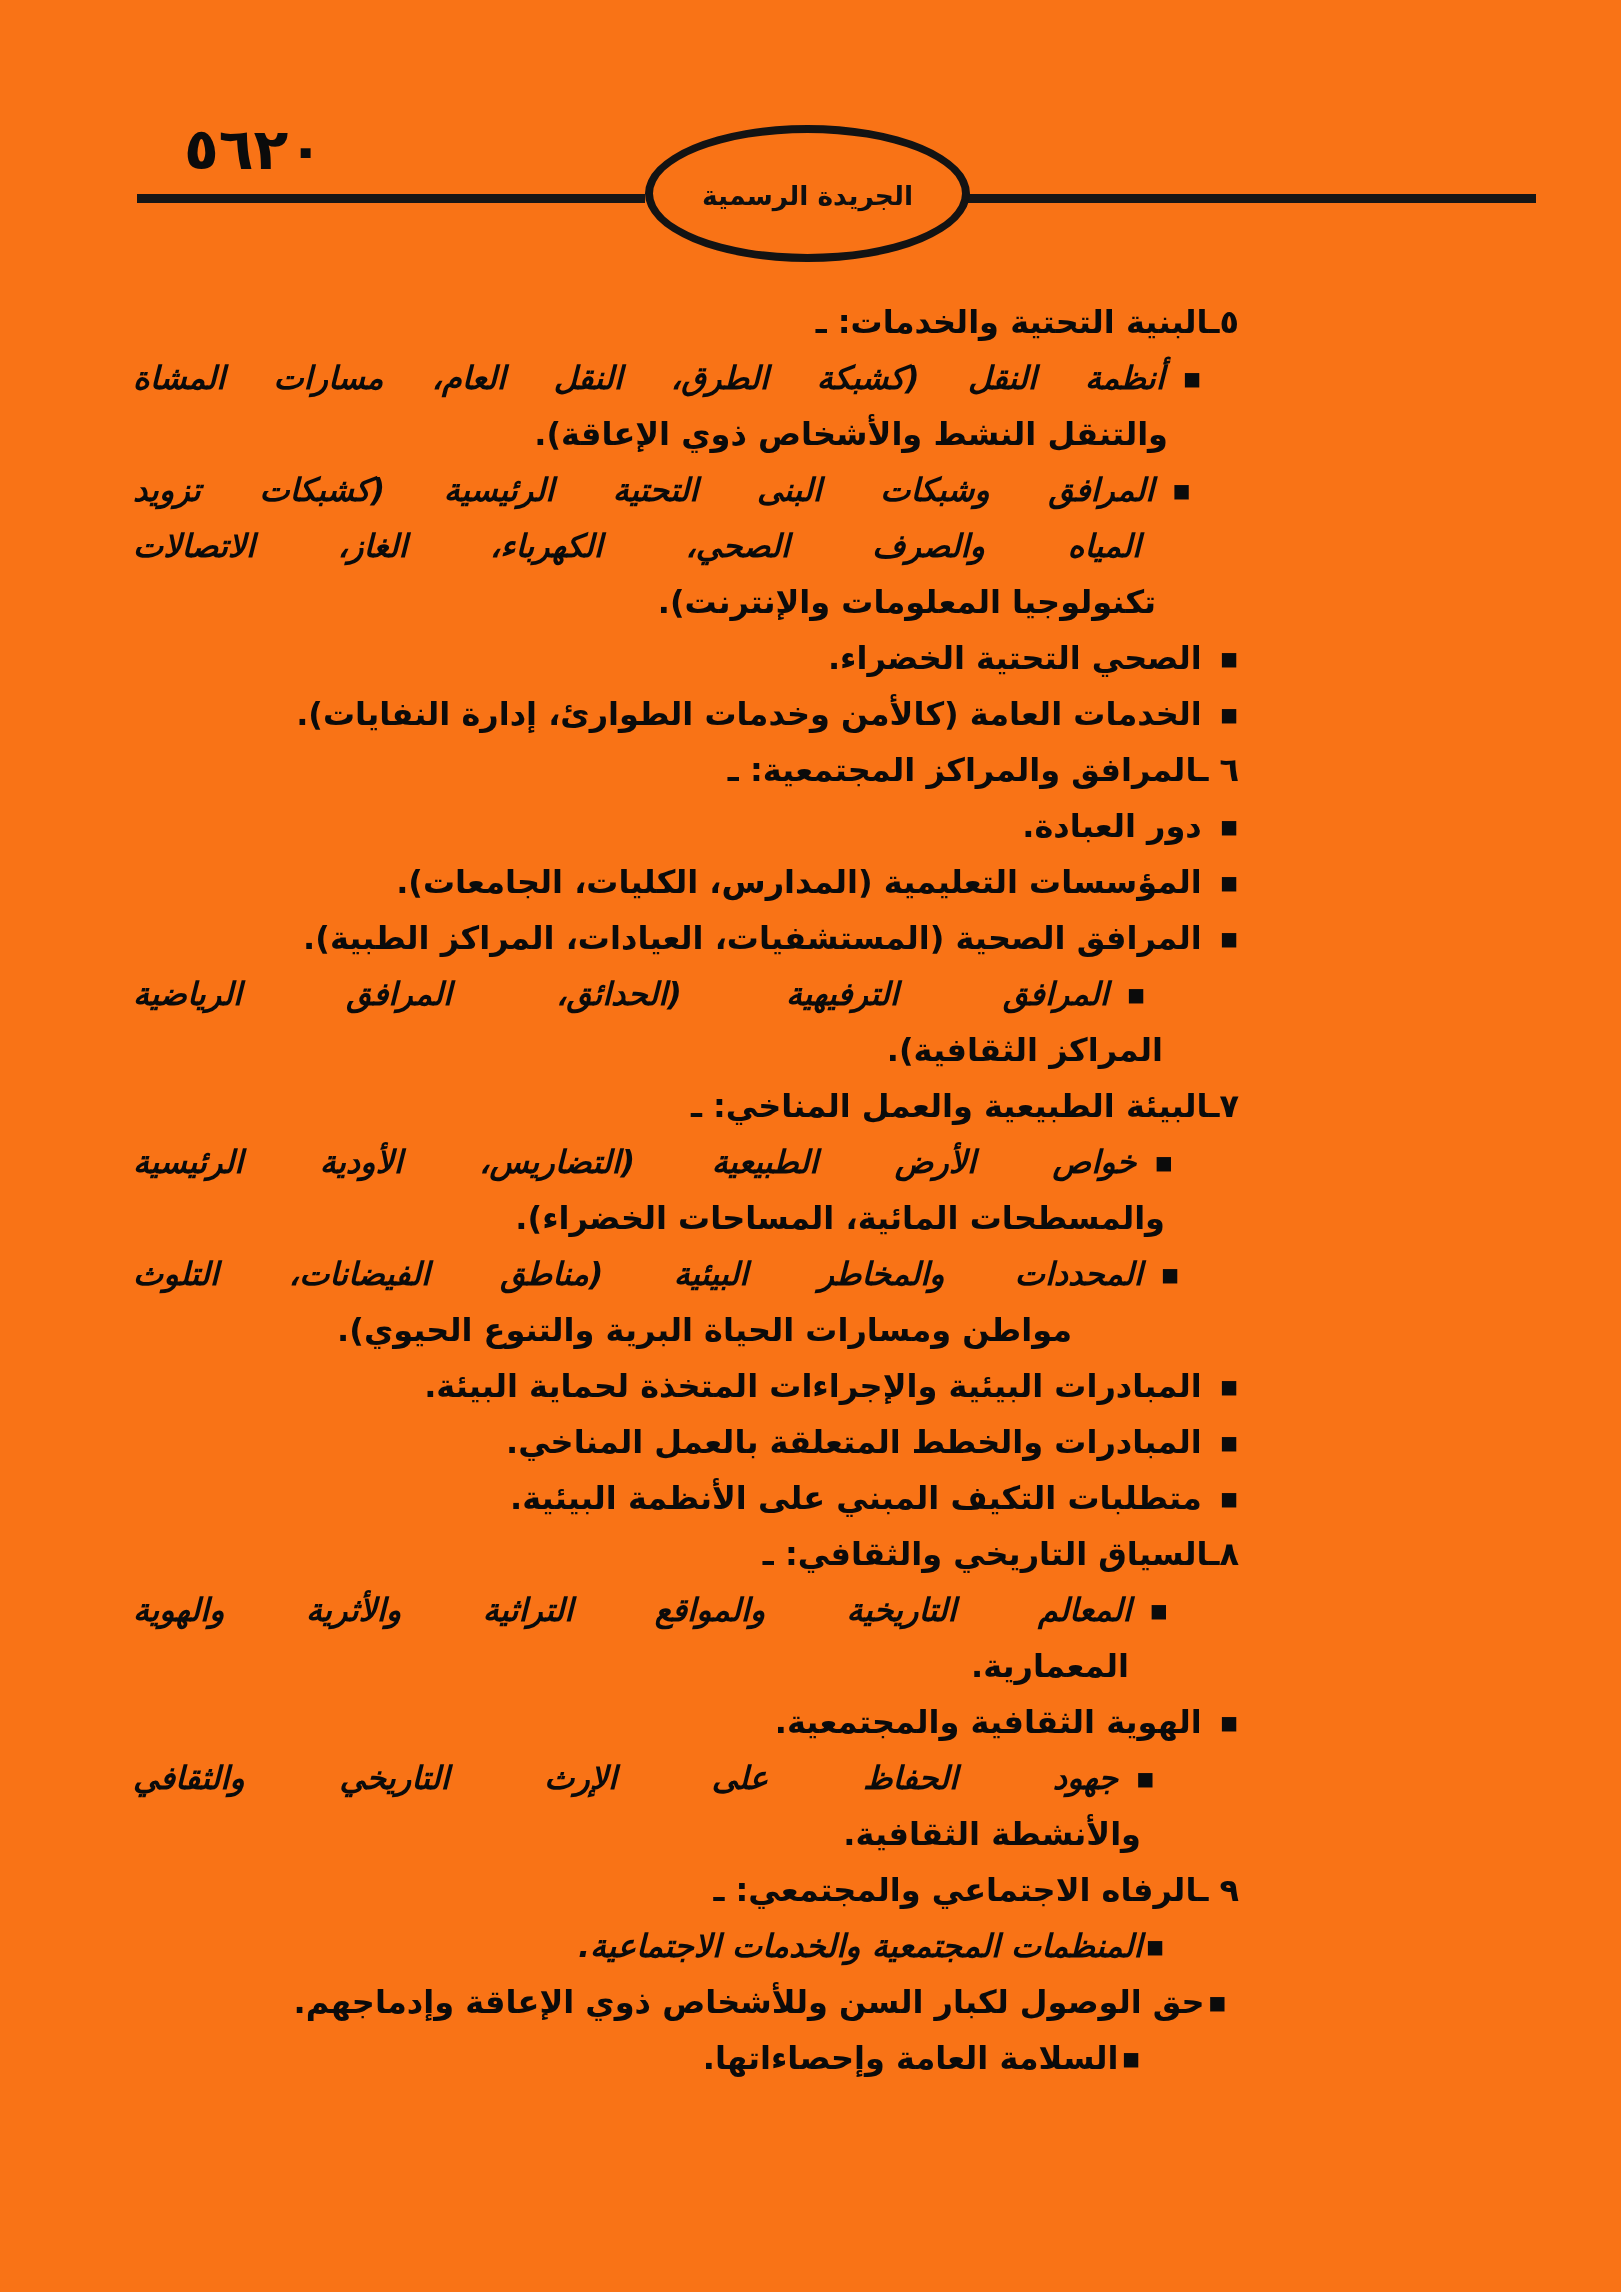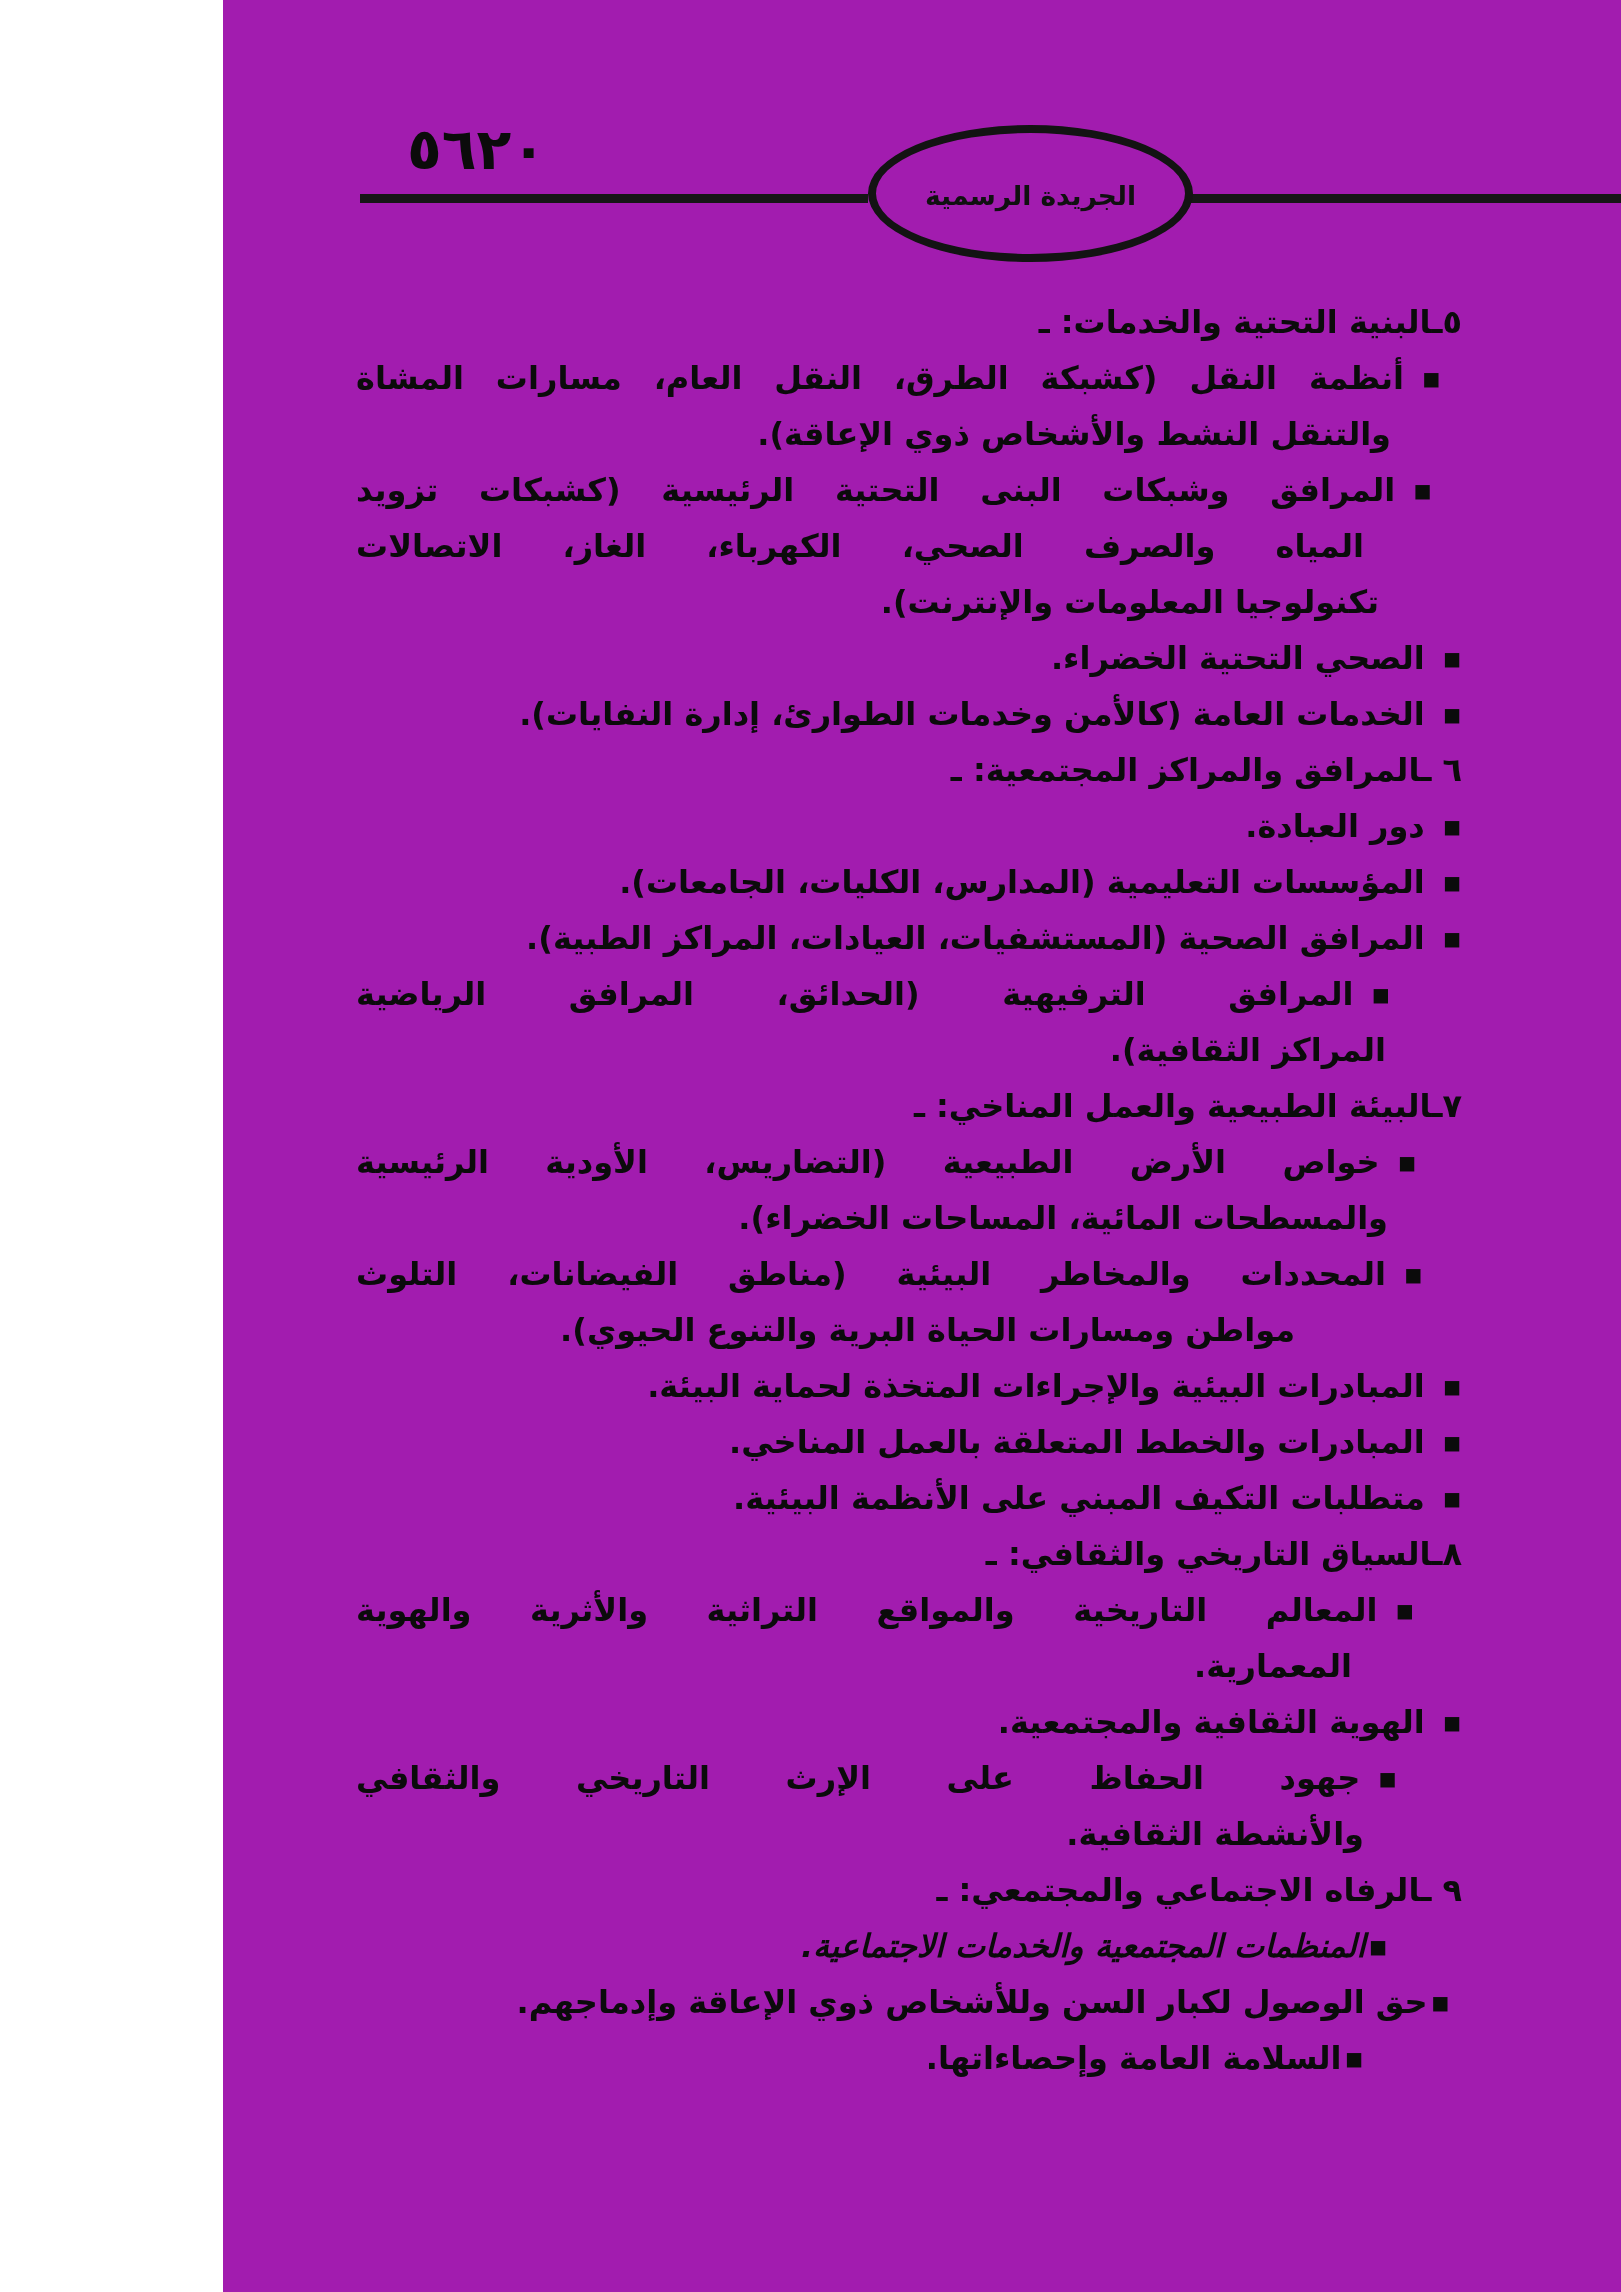--- a/index.html
+++ b/index.html
@@ -1,32 +1,32 @@
 <!DOCTYPE html>
 <html lang="ar" dir="rtl"><head>
 <meta charset="utf-8">
 <style>
   html,body{margin:0;padding:0;background:#ffffff;}
-  .page{position:relative;width:1398px;height:2293px;background:#a21caf;overflow:hidden;
+  .page{position:relative;width:1621px;height:2293px;background:#f97316;overflow:hidden;
         font-family:"DejaVu Sans",sans-serif;}
   
   .wm{position:absolute;z-index:0;opacity:.95;pointer-events:none;}
   
   .page-num{position:absolute;left:184px;top:116px;font-size:57px;font-weight:bold;color:#0b0b0b;z-index:3;}
   .rule{position:absolute;top:194px;height:8.8px;background:#161616;z-index:2;}
   .rule-left{left:137px;width:508px;}
   .rule-right{left:968px;width:568px;}
   .oval{position:absolute;left:645px;top:125px;width:325px;height:137px;border:8.8px solid #131313;
         border-radius:50%;box-sizing:border-box;z-index:3;display:flex;align-items:center;justify-content:center;text-align:right;}
   .oval-title{font-size:26.5px;font-weight:bold;color:#101010;padding-top:3.9px;}
   
   .doc{position:absolute;top:294px;left:127px;width:1112px;z-index:2;direction:rtl;
        font-size:32px;font-weight:bold;color:#0b0b0b;}
   .line{line-height:56px;height:56px;white-space:nowrap;text-align:right;box-sizing:border-box;margin-left:6px;}
-  .line.just{text-align:justify;text-align-last:justify;}
+  .line.just{text-align:justify;text-align-last:justify;font-style:italic;}
   .marker{font-size:29px;vertical-align:1px;margin-left:17.6px;}
   .marker.tight{margin-left:2.9px;}
 </style>
 </head>
 <body>
 
 <div class="page">
 
   <div class="wm">
     

